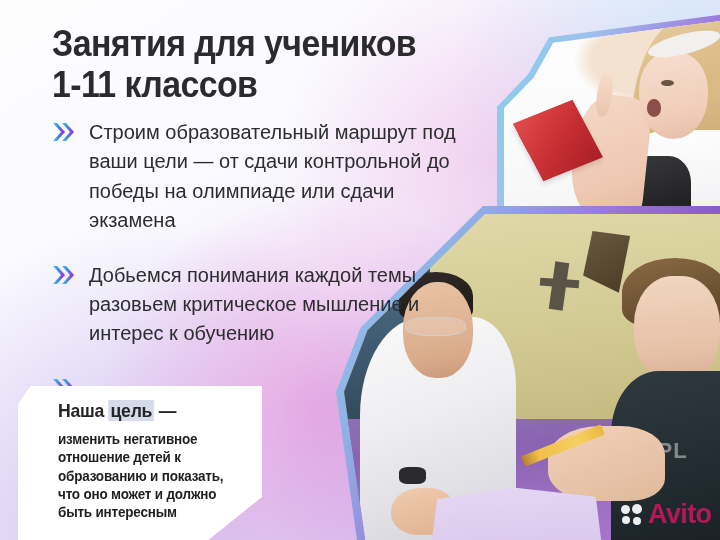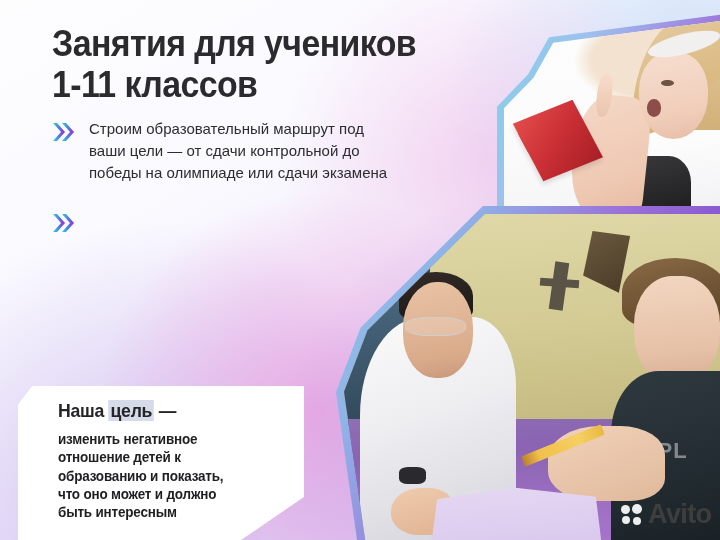--- a/index.html
+++ b/index.html
@@ -225,21 +225,21 @@
   }
   .avito-dots i{
     position:absolute;border-radius:50%;background:#ffffff;display:block;
   }
   .avito-dots i:nth-child(1){left:0;top:1px;width:9px;height:9px;}
   .avito-dots i:nth-child(2){left:11px;top:0;width:10px;height:10px;}
   .avito-dots i:nth-child(3){left:1px;top:12px;width:8px;height:8px;}
   .avito-dots i:nth-child(4){left:12px;top:13px;width:8px;height:8px;}
   .avito-word{
     font-family:"Liberation Sans",sans-serif;
-    font-size:27px;font-weight:700;color:#404040;
+    font-size:27px;font-weight:700;color:#be185d;
     letter-spacing:-.6px;line-height:1;
   }
 
   
   .headline{
     position:absolute;left:52px;top:24px;width:420px;
     font-family:"Liberation Sans",sans-serif;
     font-weight:700;
     font-size:36px;
     line-height:1.13;
@@ -256,29 +256,29 @@
   }
   .bullet{
     display:flex;align-items:flex-start;gap:13px;
     margin-bottom:25px;
   }
   .chev{
     flex:0 0 auto;width:24px;height:22px;margin-top:3px;
   }
   .bullet-text{
     font-family:"Liberation Sans",sans-serif;
-    font-size:15px;
+    font-size:20px;
     line-height:1.47;
     color:#2d2d30;
     white-space:pre-line;
   }
 
   
   .goal-card{
-    position:absolute;left:18px;top:386px;width:286px;height:154px;
+    position:absolute;left:18px;top:386px;width:244px;height:154px;
     background:#ffffff;
     clip-path:polygon(5% 0%, 100% 0%, 100% 72%, 78% 100%, 0% 100%, 0% 12%);
     box-shadow:0 4px 22px rgba(110,80,160,.12);
   }
   .goal-title{
     position:absolute;left:40px;top:14px;
     font-family:"Liberation Sans",sans-serif;
     font-weight:700;font-size:19px;color:#242427;
     letter-spacing:-.3px;
     transform:scaleX(.93);transform-origin:left center;
@@ -362,20 +362,31 @@
           </defs>
           <path d="M1 2 L9 11 L1 20 L5 20 L13 11 L5 2 Z" fill="url(#g1)"></path>
           <path d="M10 2 L18 11 L10 20 L14 20 L22 11 L14 2 Z" fill="url(#g1)"></path>
         </svg>
       </span>
       <span class="bullet-text">Строим образовательный маршрут под
 ваши цели — от сдачи контрольной до
 победы на олимпиаде или сдачи экзамена</span>
     </div>
 
+    <div class="bullet">
+      <span class="chev">
+        <svg viewBox="0 0 24 22" width="24" height="22" aria-hidden="true">
+          <path d="M1 2 L9 11 L1 20 L5 20 L13 11 L5 2 Z" fill="url(#g1)"></path>
+          <path d="M10 2 L18 11 L10 20 L14 20 L22 11 L14 2 Z" fill="url(#g1)"></path>
+        </svg>
+      </span>
+      <span class="bullet-text">Добьемся понимания каждой темы,
+разовьем критическое мышление и
+интерес к обучению</span>
+    </div>
 
     <div class="bullet">
       <span class="chev">
         <svg viewBox="0 0 24 22" width="24" height="22" aria-hidden="true">
           <path d="M1 2 L9 11 L1 20 L5 20 L13 11 L5 2 Z" fill="url(#g1)"></path>
           <path d="M10 2 L18 11 L10 20 L14 20 L22 11 L14 2 Z" fill="url(#g1)"></path>
         </svg>
       </span>
     </div>
 

